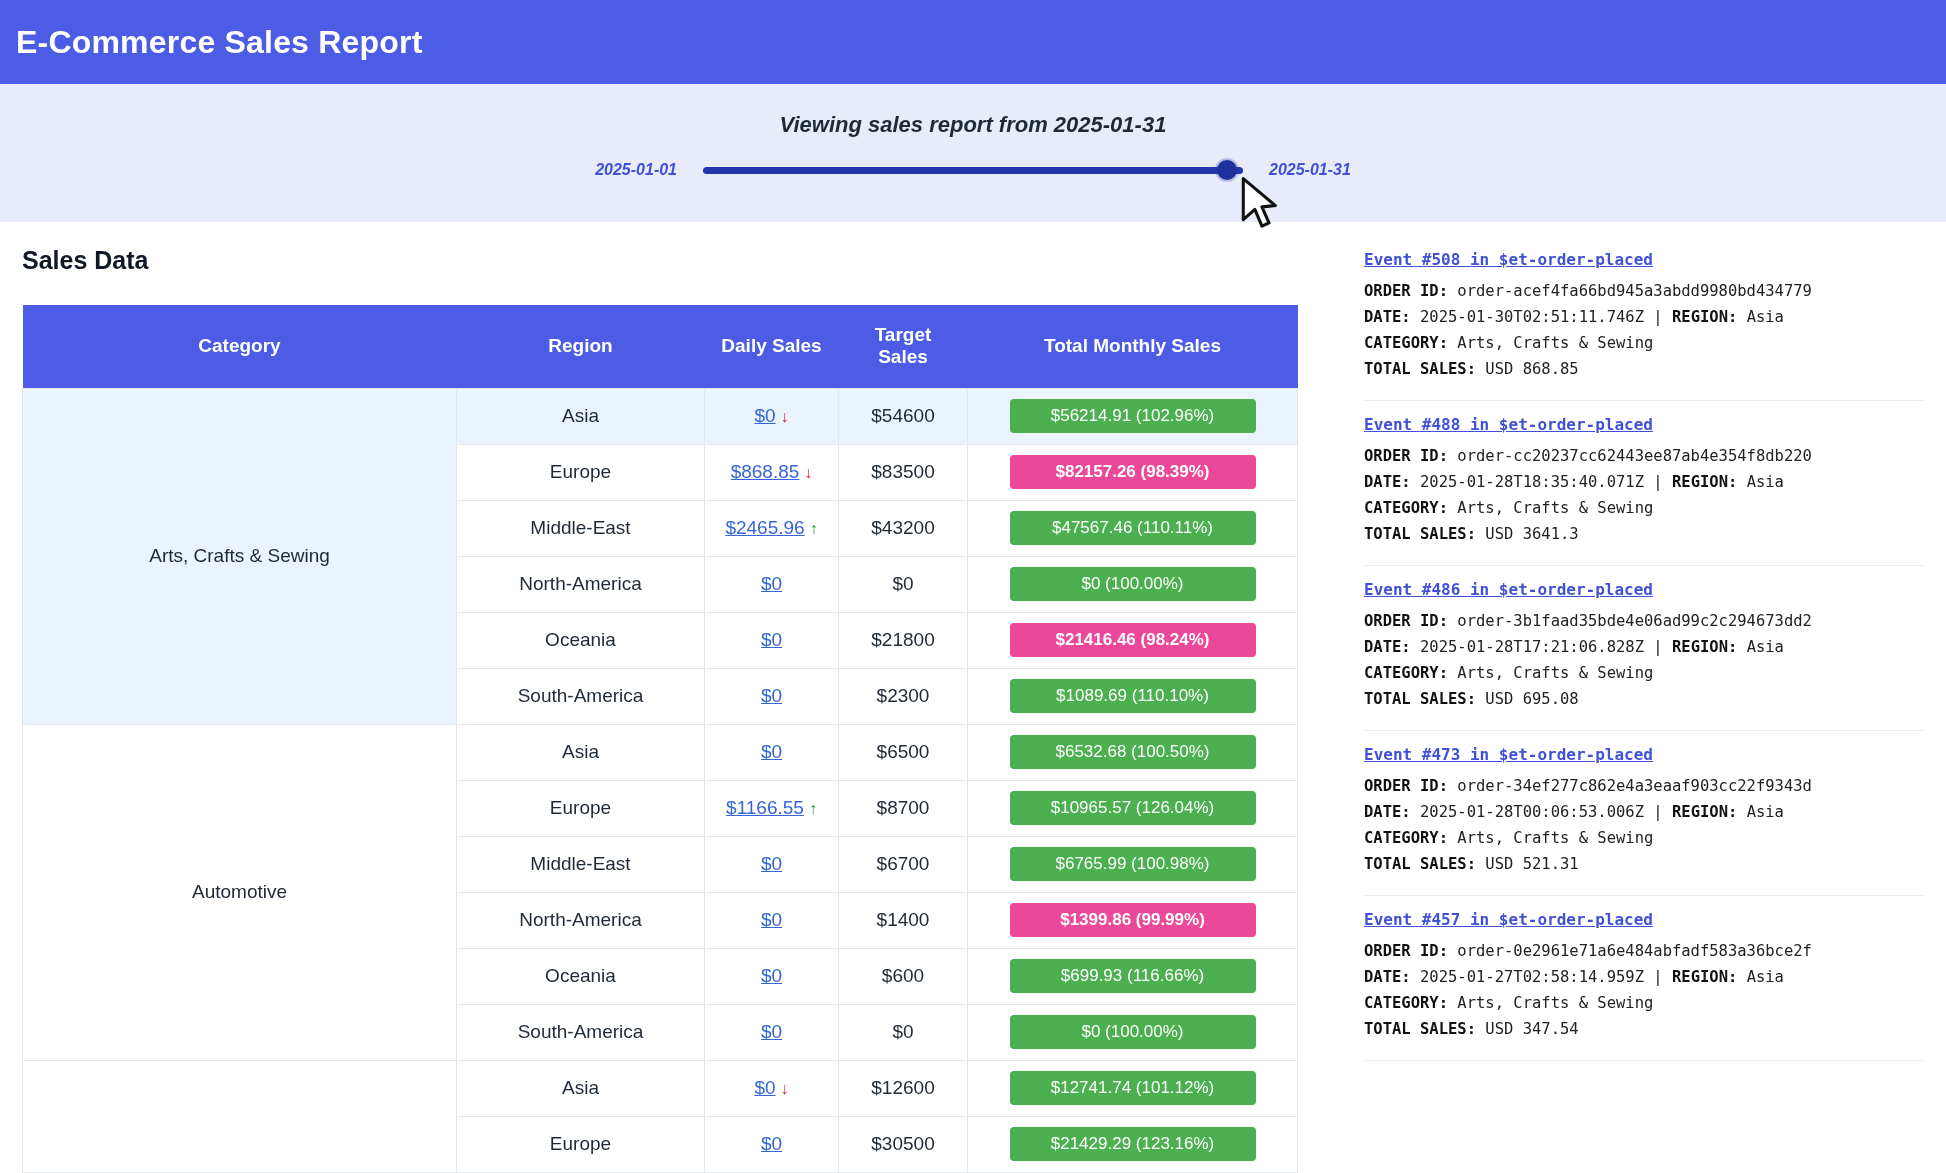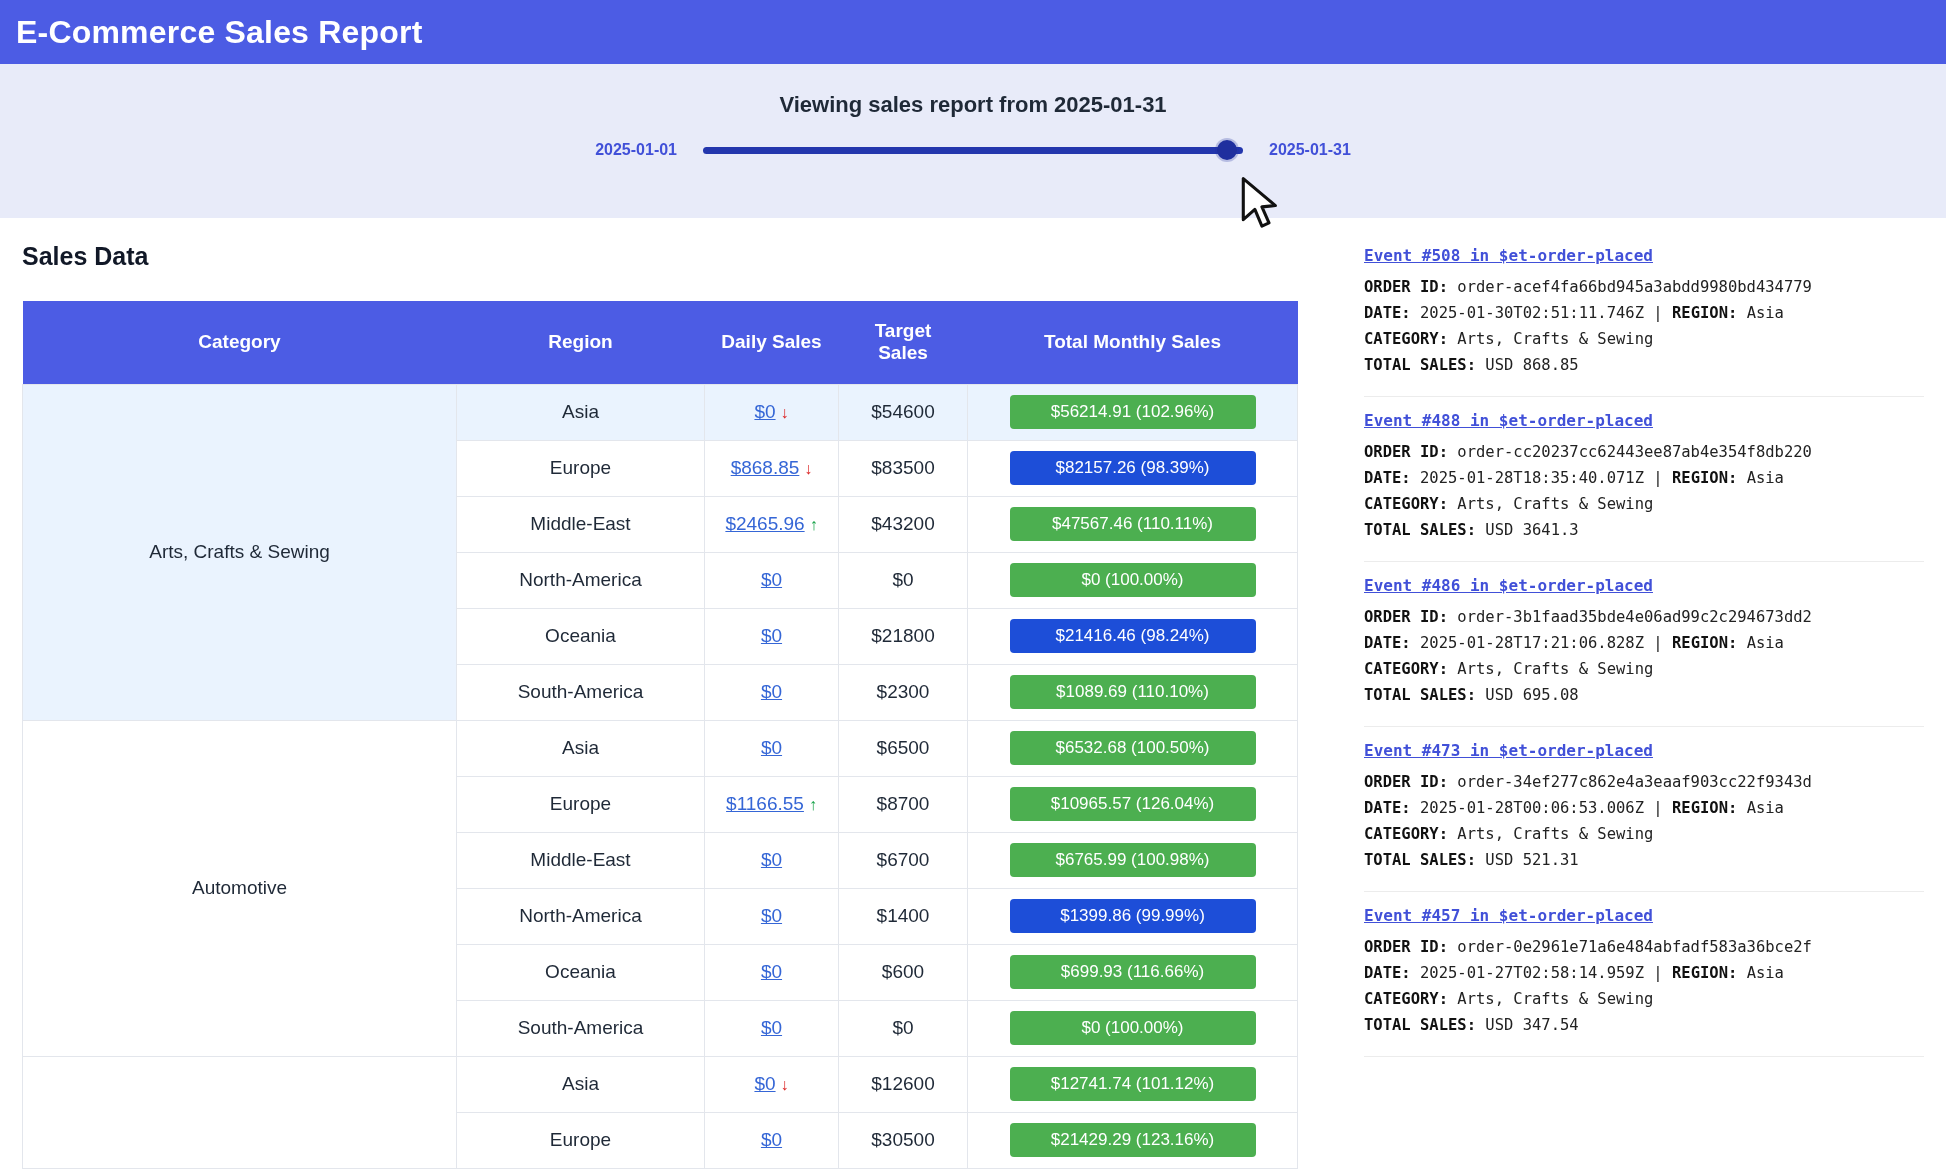--- a/index.html
+++ b/index.html
@@ -2,25 +2,25 @@
 <html><head>
 <meta charset="utf-8">
 <style>
   * { box-sizing: border-box; }
   html,body { margin:0; padding:0; }
   body {
     width:1946px; height:1173px; overflow:hidden; position:relative;
     background:#ffffff; font-family:"Liberation Sans", sans-serif; color:#1f2937;
   }
   
-  .topbar { height:64px; background:#4c5ce4; display:flex; align-items:center; padding-left:16px; }
+  .topbar { height:84px; background:#4c5ce4; display:flex; align-items:center; padding-left:16px; }
   .topbar h1 { margin:0; color:#ffffff; font-size:32px; font-weight:bold; letter-spacing:.2px; }
 
   
-  .filter-band { height:154px; background:#e8ebf9; text-align:center; padding-top:28px; position:relative; }
+  .filter-band { height:138px; background:#e8ebf9; text-align:center; padding-top:28px; position:relative;font-style:italic; }
   .filter-caption { font-size:22px; font-weight:bold; color:#1f2937; }
   .slider-row { margin-top:22px; display:flex; align-items:center; justify-content:center; gap:26px; }
   .slider-label { color:#4150d8; font-weight:bold; font-size:16px; }
   .slider { position:relative; width:540px; height:20px; cursor:pointer; }
   .slider .track { position:absolute; top:7px; left:0; right:0; height:7px; background:#2336ad; border-radius:4px; }
   .slider .thumb { position:absolute; top:0; left:calc(97% - 10px); width:20px; height:20px; border-radius:50%;
                    background:#1f2f9e; box-shadow:0 0 0 2px rgba(31,47,158,.25); }
 
   
   .cursor { position:absolute; left:1240px; top:176px; z-index:50; }
@@ -42,21 +42,21 @@
   }
   table.sales-table tr.hl td { background:#eaf3fe; }
   td.cat { color:#374151; }
   a.daily-link { color:#3566d6; text-decoration:underline; }
   .arrow { margin-left:5px; font-size:16px; text-decoration:none; display:inline-block; }
   .arrow.up { color:#18a34a; }
   .arrow.down { color:#dc2626; }
   .badge { display:inline-block; width:246px; padding:7px 0; border-radius:4px; color:#ffffff;
            font-size:17px; text-align:center; }
   .badge.green { background:#4caf50; }
-  .badge.red { background:#1d4ed8; }
+  .badge.red { background:#ec4899;font-weight:bold; }
 
   
   .events-panel { margin-left:66px; width:560px; flex:none; }
   .event-card { padding:14px 0 18px 0; border-bottom:1px solid #ececec; }
   .event-card:first-of-type { padding-top:4px; }
   a.ev-title { font-family:"DejaVu Sans Mono", monospace; font-weight:bold; font-size:16px;
                color:#4150d8; text-decoration:underline; display:inline-block; margin-bottom:9px; }
   .ev-line { font-family:"DejaVu Sans Mono", monospace; font-size:15.5px; line-height:26px;
              color:#222; word-break:break-all; }
   .ev-line .lbl { font-weight:bold; color:#111; }

